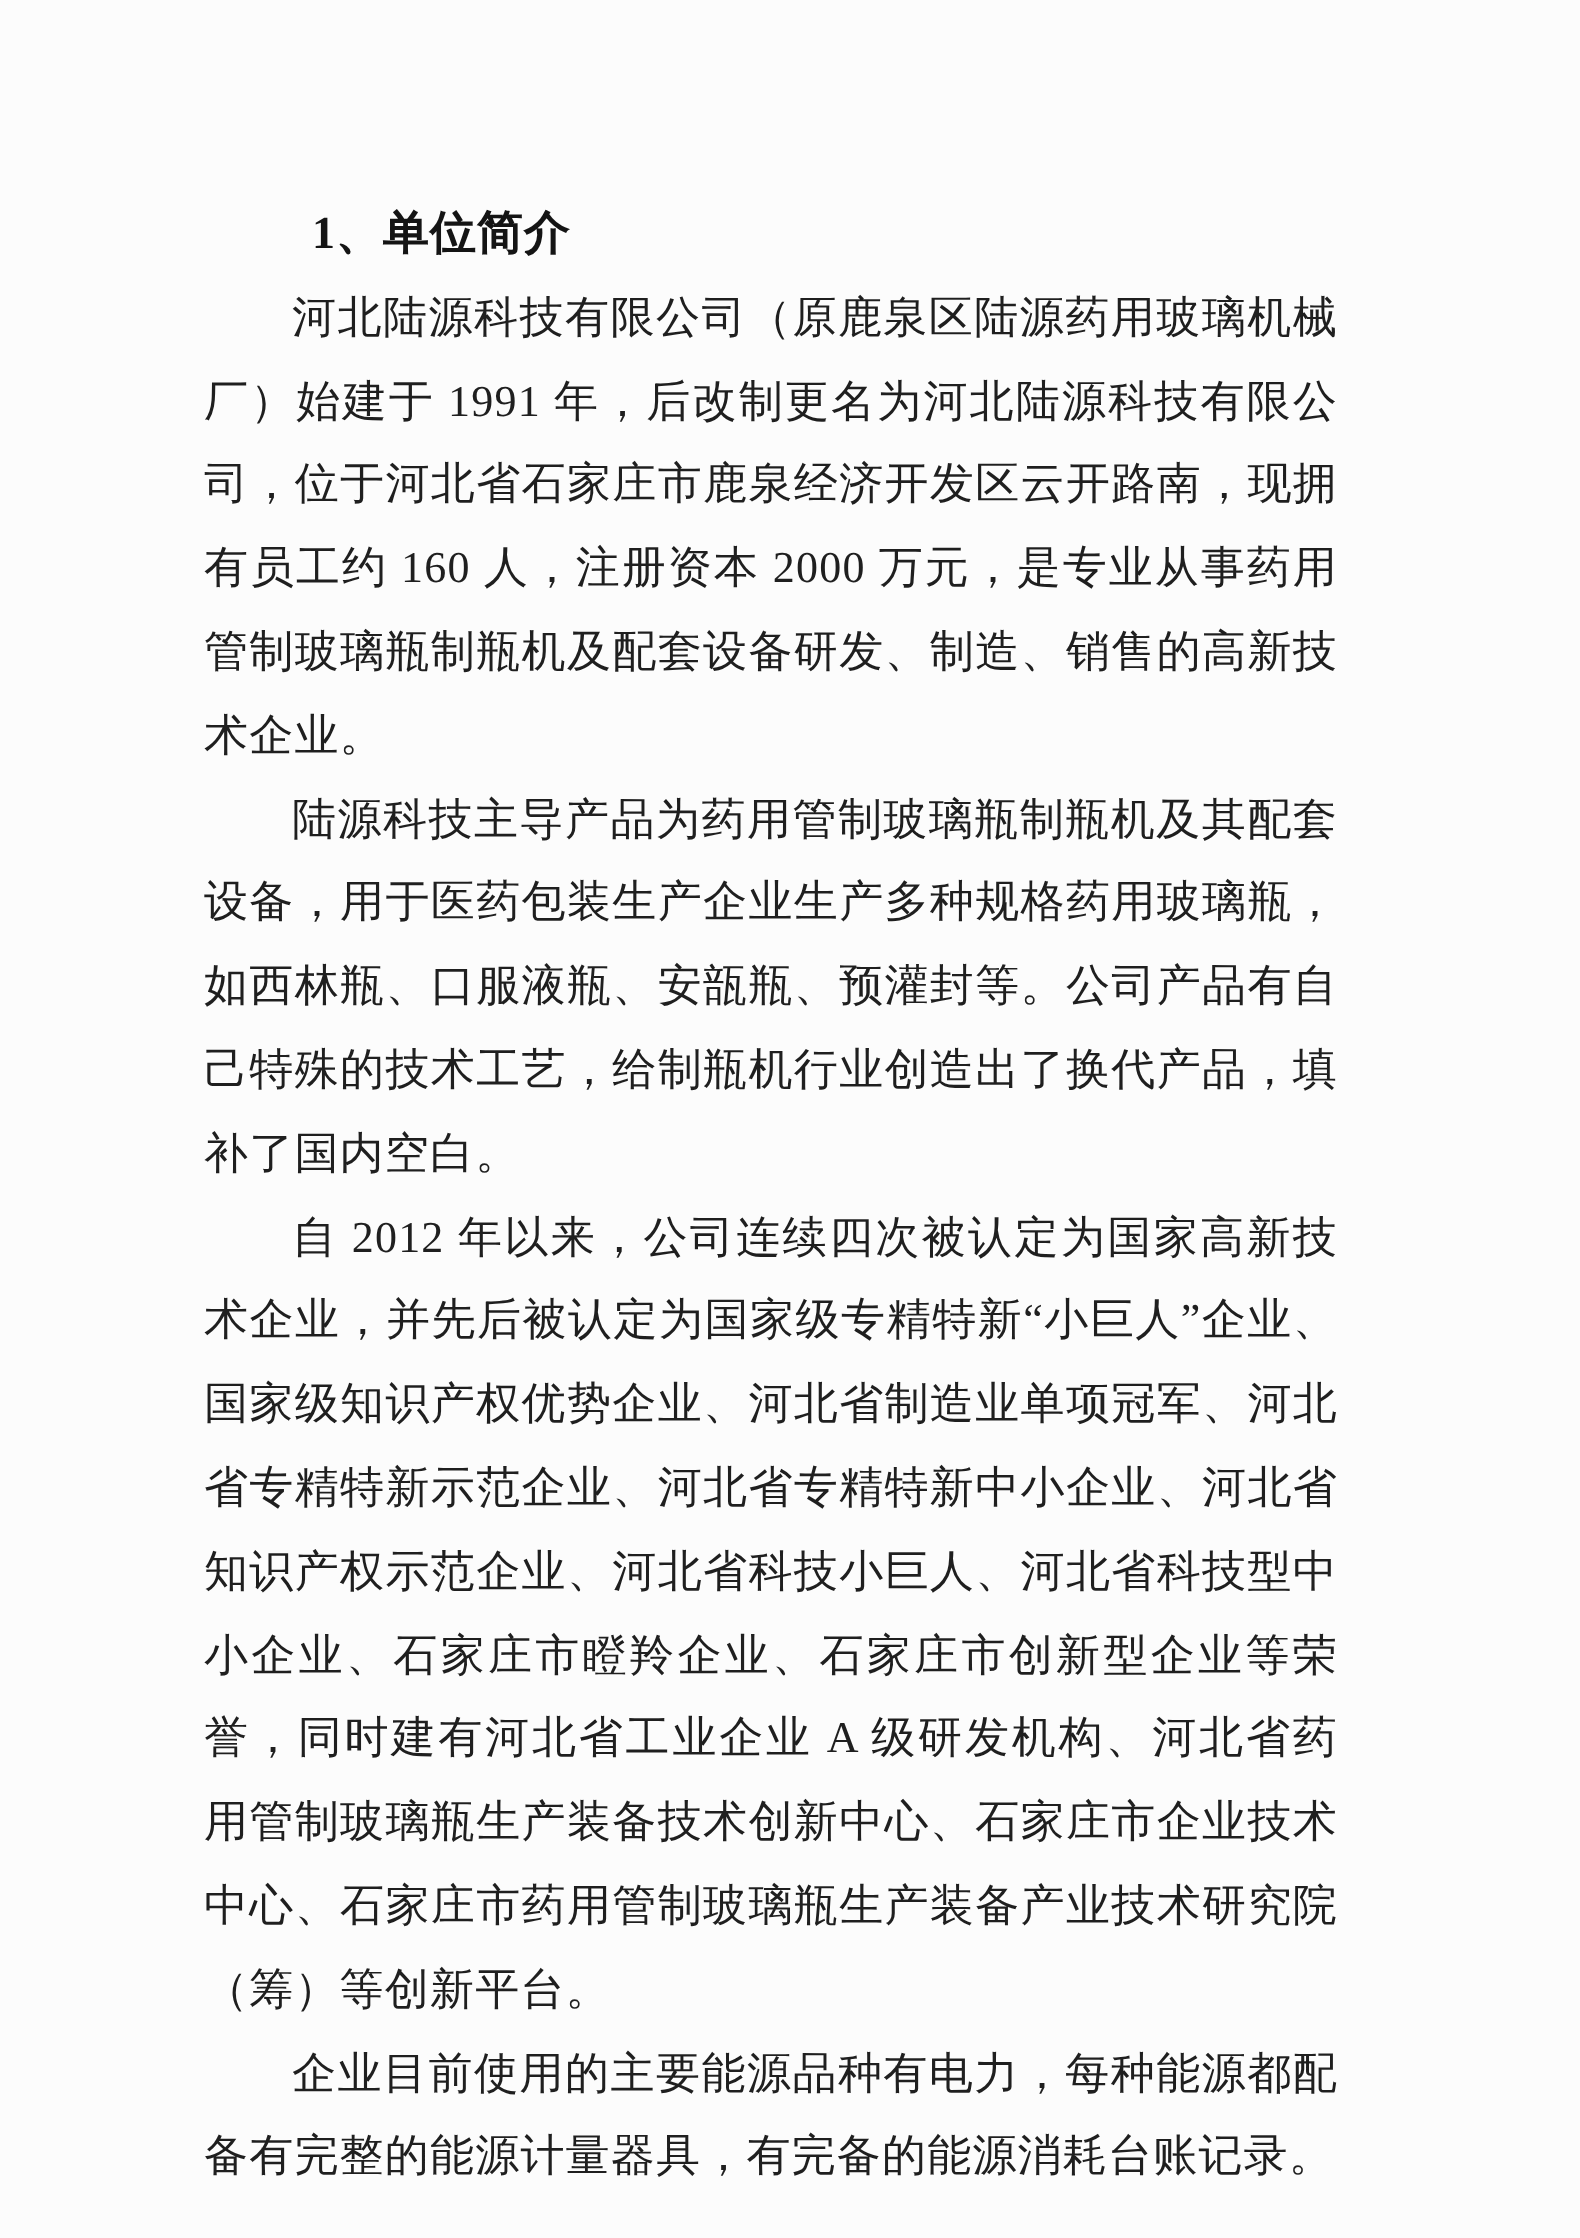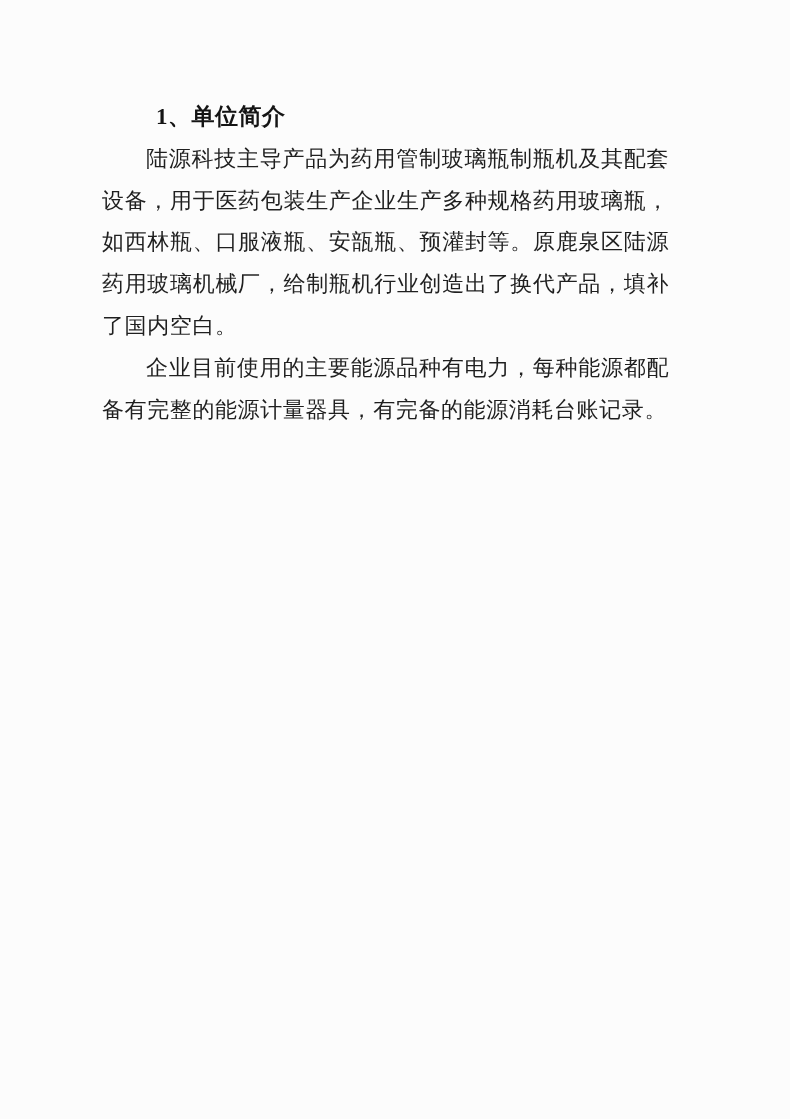--- a/index.html
+++ b/index.html
@@ -44,20 +44,22 @@
     word-break: break-all;
   }
 </style>
 </head>
 <body>
 
 <div class="page">
 
   <section>
     <h2 class="doc-heading">1、单位简介</h2>
-    <p class="doc-para">陆源科技主导产品为药用管制玻璃瓶制瓶机及其配套设备，用于医药包装生产企业生产多种规格药用玻璃瓶，如西林瓶、口服液瓶、安瓿瓶、预灌封等。原鹿泉区陆源药用玻璃机械厂，给制瓶机行业创造出了换代产品，填补了国内空白。</p>
+    <p class="doc-para">河北陆源科技有限公司（原鹿泉区陆源药用玻璃机械厂）始建于 1991 年，后改制更名为河北陆源科技有限公司，位于河北省石家庄市鹿泉经济开发区云开路南，现拥有员工约 160 人，注册资本 2000 万元，是专业从事药用管制玻璃瓶制瓶机及配套设备研发、制造、销售的高新技术企业。</p>
+    <p class="doc-para">陆源科技主导产品为药用管制玻璃瓶制瓶机及其配套设备，用于医药包装生产企业生产多种规格药用玻璃瓶，如西林瓶、口服液瓶、安瓿瓶、预灌封等。公司产品有自己特殊的技术工艺，给制瓶机行业创造出了换代产品，填补了国内空白。</p>
+    <p class="doc-para">自 2012 年以来，公司连续四次被认定为国家高新技术企业，并先后被认定为国家级专精特新“小巨人”企业、国家级知识产权优势企业、河北省制造业单项冠军、河北省专精特新示范企业、河北省专精特新中小企业、河北省知识产权示范企业、河北省科技小巨人、河北省科技型中小企业、石家庄市瞪羚企业、石家庄市创新型企业等荣誉，同时建有河北省工业企业 A 级研发机构、河北省药用管制玻璃瓶生产装备技术创新中心、石家庄市企业技术中心、石家庄市药用管制玻璃瓶生产装备产业技术研究院（筹）等创新平台。</p>
   </section>
 
   <section>
     <p class="doc-para">企业目前使用的主要能源品种有电力，每种能源都配备有完整的能源计量器具，有完备的能源消耗台账记录。</p>
   </section>
 
 </div>
 
 </body></html>

